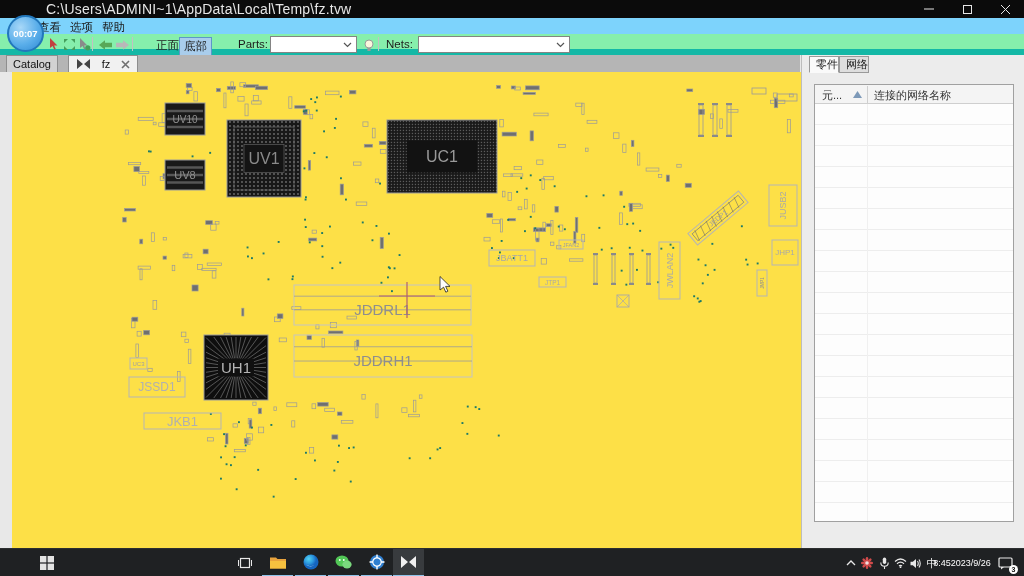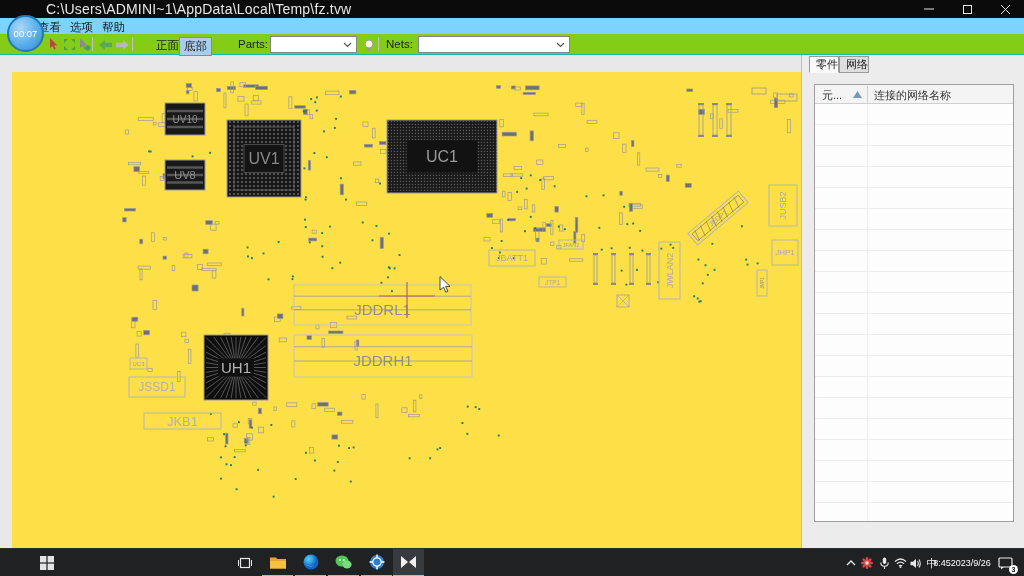--- a/index.html
+++ b/index.html
@@ -8,24 +8,24 @@
 
   
   #titlebar{position:absolute;left:0;top:0;width:100%;height:18px;background:#0b0b0b;color:#e6e6e6;font-size:14px;display:flex;align-items:center}
   #title-text{margin-left:46px;letter-spacing:.2px}
   #win-controls{position:absolute;right:0;top:0;height:18px;display:flex}
   .wbtn{width:38px;height:18px;display:flex;align-items:center;justify-content:center;cursor:default}
 
   
   #menurow{position:absolute;left:0;top:18px;width:100%;height:16px;background:#7dd3fc}
   .menu-item{position:absolute;top:2px;font-size:11.5px;color:#1c1c1c}
-  #toolrow{position:absolute;left:0;top:34px;width:100%;height:21px;background:#84cc16;border-bottom:1px solid #14b8a6}
+  #toolrow{position:absolute;left:0;top:34px;width:100%;height:21px;background:#86efac;border-bottom:6px solid #14b8a6}
   #timer{position:absolute;left:7px;top:15px;width:37px;height:37px;border-radius:50%;
      background:radial-gradient(circle at 35% 32%,#a8d8f8 0%,#5aaeea 55%,#2f8ad2 100%);
-     border:2px solid #2277bb;color:#fff;font-size:9.5px;font-weight:normal;display:flex;align-items:center;justify-content:center;z-index:6}
+     border:2px solid #2277bb;color:#fff;font-size:9.5px;font-weight:bold;display:flex;align-items:center;justify-content:center;z-index:6}
   .tbtn{position:absolute;top:3px;width:16px;height:15px;display:flex;align-items:center;justify-content:center}
   .tsep{position:absolute;top:3px;width:1px;height:14px;background:#c2c2c2}
   .side-label{position:absolute;top:3px;font-size:11.5px;color:#1c1c1c;padding:1px 4px}
   .side-label.active{background:#a9cdec;border:1px solid #5c97c8}
   .combo-label{position:absolute;top:4px;font-size:11.5px;color:#1c1c1c}
   .combo{position:absolute;top:2px;height:17px;background:#fff;border:1px solid #848484;display:flex;align-items:center;justify-content:flex-end;padding-right:4px}
 
   
   #tabbar{position:absolute;left:0;top:55px;width:800px;height:17px;background:#b5b5b5}
   .dtab{position:absolute;top:0;height:17px;display:flex;align-items:center;justify-content:center;font-size:11px;color:#111;border:1px solid #8e8e8e;border-bottom:none}
@@ -147,20 +147,34 @@
     <div class="combo" style="left:418px;width:152px">
       <span></span>
       <svg width="9" height="6">
           <path d="M1,1 L4.5,4.5 L8,1" stroke="#555" stroke-width="1.2" fill="none"></path>
         </svg>
     </div>
   </div>
 
   <div id="timer">00:07</div>
 
+  <div id="tabbar">
+    <div class="dtab" id="tab-catalog">
+      <span>Catalog</span>
+    </div>
+    <div class="dtab" id="tab-doc">
+      <svg width="15" height="10">
+          <path d="M1,0 L7,5 L1,10 Z M14,0 L8,5 L14,10 Z" fill="#444"></path>
+        </svg>
+      <span>fz</span>
+      <svg width="9" height="9">
+          <path d="M1,1 L8,8 M8,1 L1,8" stroke="#6f6f6f" stroke-width="1.6"></path>
+        </svg>
+    </div>
+  </div>
 
   <div id="canvas">
     <svg id="board-svg" width="794" height="456" viewBox="0 0 794 456">
       <defs>
         <pattern id="dotpat" width="4" height="4" patternUnits="userSpaceOnUse">
           <rect width="4" height="4" fill="#181818"></rect>
             <circle cx="2" cy="2" r="0.9" fill="#6e6e6e"></circle>
         </pattern>
         <pattern id="finepat" width="3" height="3" patternUnits="userSpaceOnUse">
           <rect width="3" height="3" fill="#181818"></rect>

